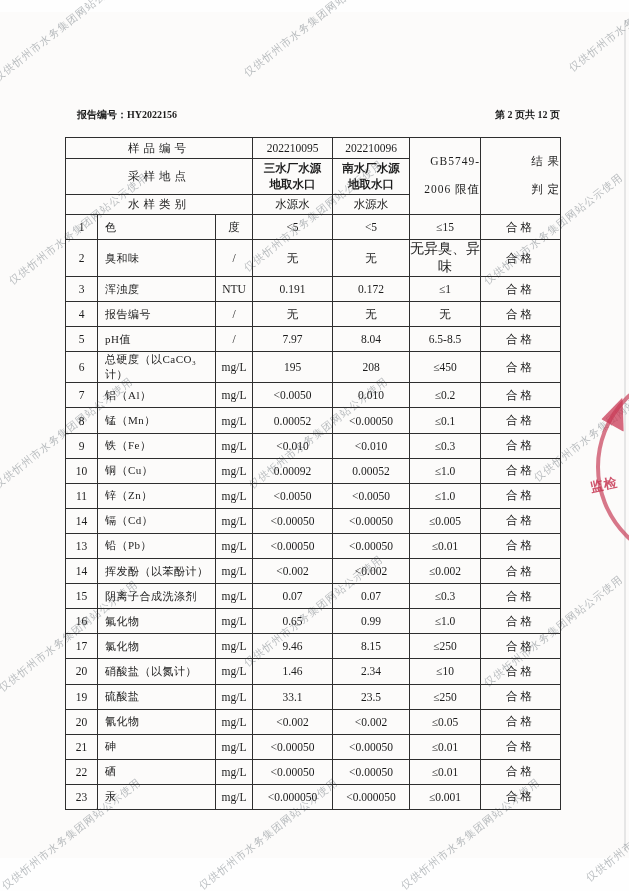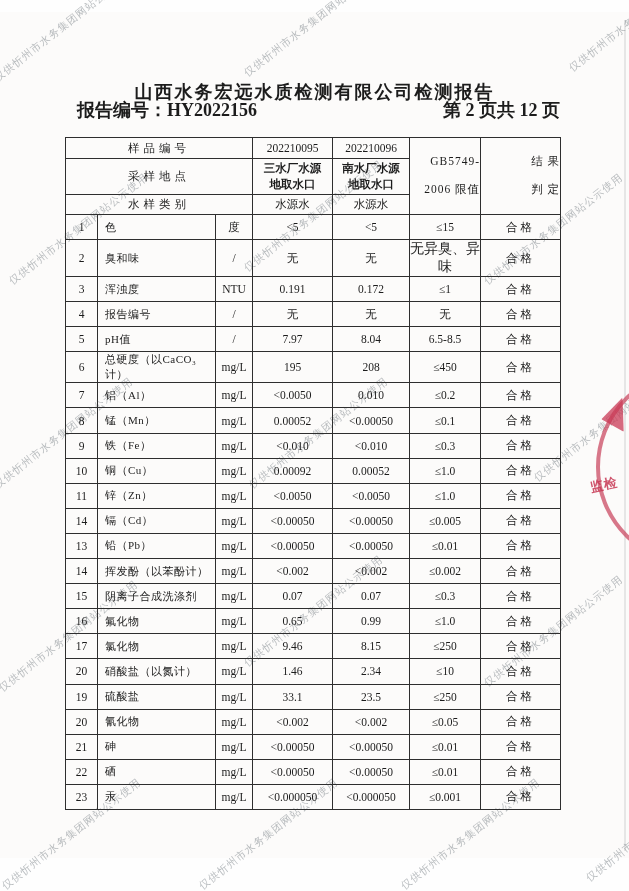--- a/index.html
+++ b/index.html
@@ -32,23 +32,23 @@
     pointer-events:none;
   }
   
   .title{
     position:absolute;top:80px;left:0;width:100%;
     text-align:center;
     font-size:18px;font-weight:bold;
     letter-spacing:2px;
   }
   .meta{
-    position:absolute;top:98px;left:65px;width:495px;
+    position:absolute;top:108px;left:65px;width:495px;
     display:flex;justify-content:space-between;
-    font-size:18px;font-weight:bold;
+    font-size:10px;font-weight:bold;
   }
   .meta .left{padding-left:12px;}
   
   .report-table{
     position:absolute;left:65px;top:137px;
     width:495px;
     border-collapse:collapse;
     table-layout:fixed;
   }
   .report-table td{
@@ -113,21 +113,20 @@
       <div class="wm" style="left: 540px; top: 471px;">仅供忻州市水务集团网站公示使用</div>
       <div class="wm" style="left: 5px; top: 681px;">仅供忻州市水务集团网站公示使用</div>
       <div class="wm" style="left: 250px; top: 656px;">仅供忻州市水务集团网站公示使用</div>
       <div class="wm" style="left: 490px; top: 676px;">仅供忻州市水务集团网站公示使用</div>
       <div class="wm" style="left: 8px; top: 879px;">仅供忻州市水务集团网站公示使用</div>
       <div class="wm" style="left: 205px; top: 879px;">仅供忻州市水务集团网站公示使用</div>
       <div class="wm" style="left: 407px; top: 879px;">仅供忻州市水务集团网站公示使用</div>
       <div class="wm" style="left: 592px; top: 871px;">仅供忻州市水务集团网站公示使用</div>
     </div>
 
-  <div class="title">山西水务宏远水质检测有限公司检测报告</div>
 
   <div class="meta">
     <span class="left"><span>报告编号：</span><span>HY2022156</span></span>
     <span class="right">第 2 页共 12 页</span>
   </div>
 
   <table class="report-table">
     <colgroup>
       <col style="width:32px">
         <col style="width:118px">

